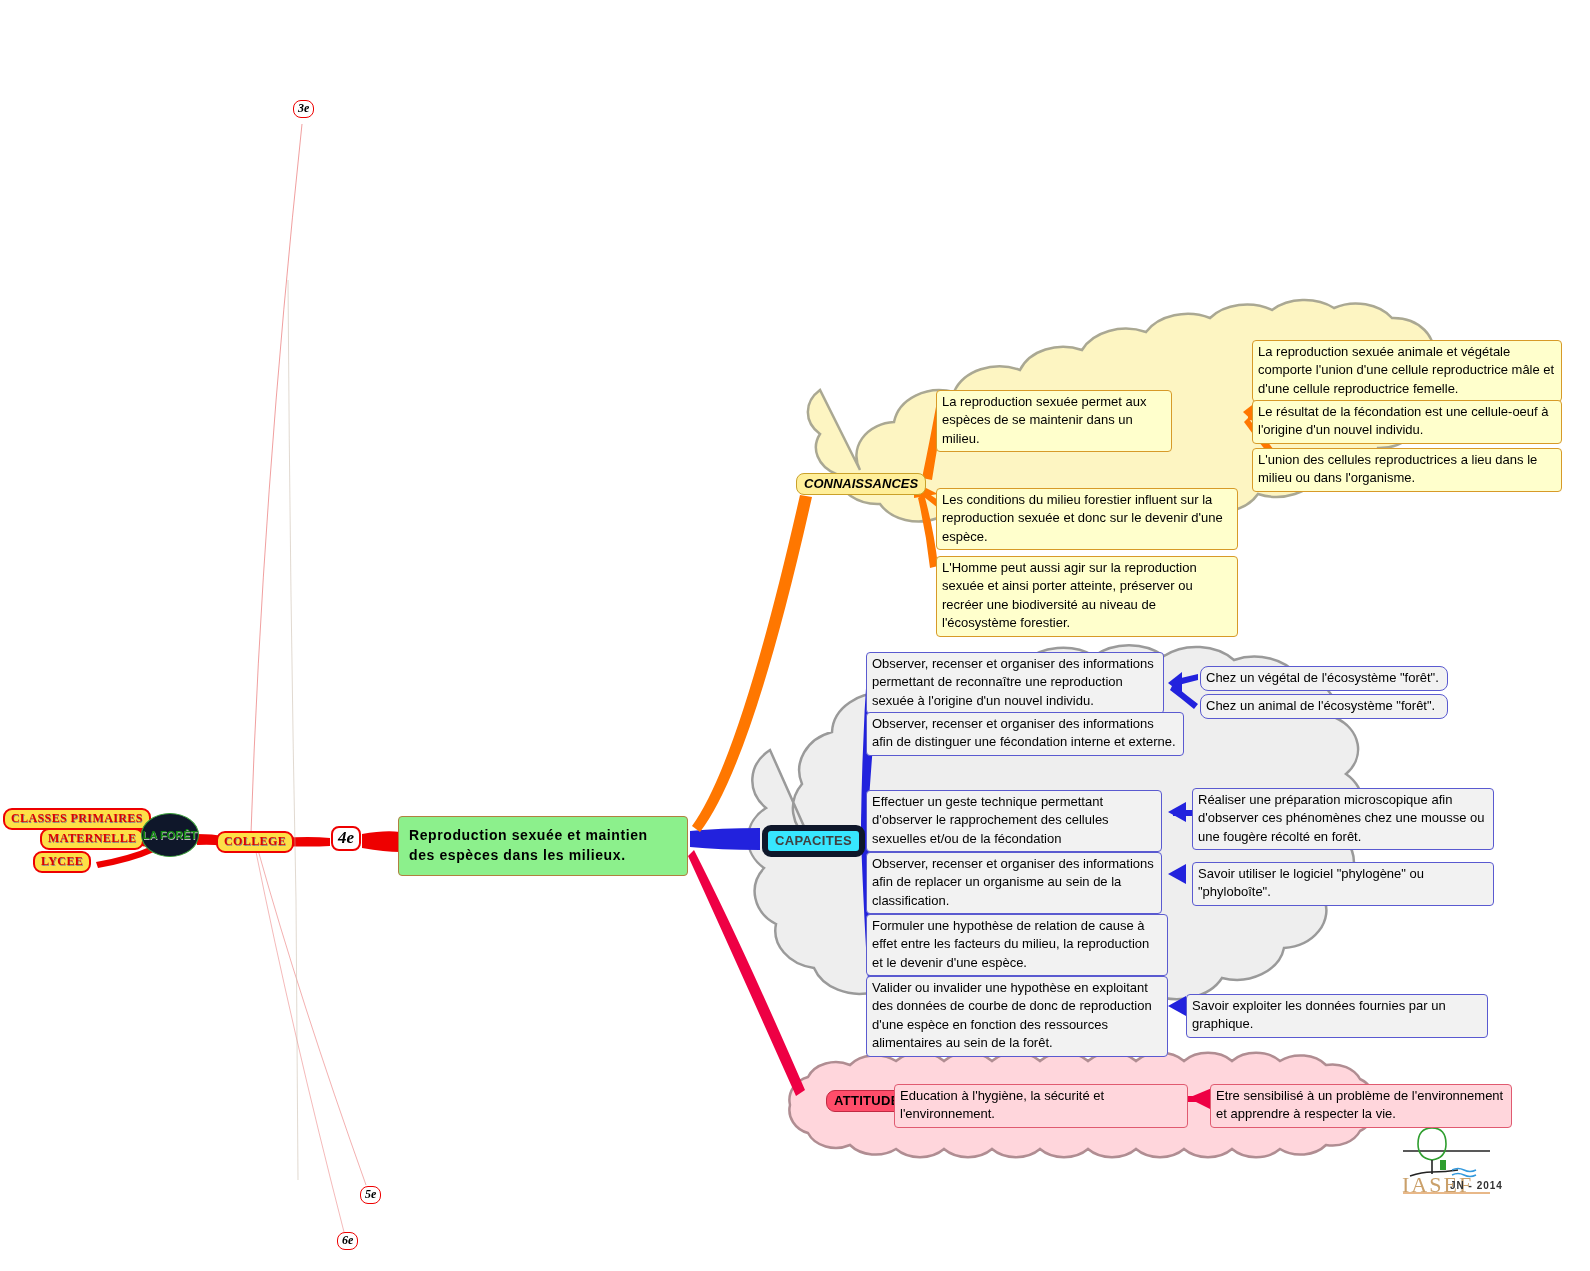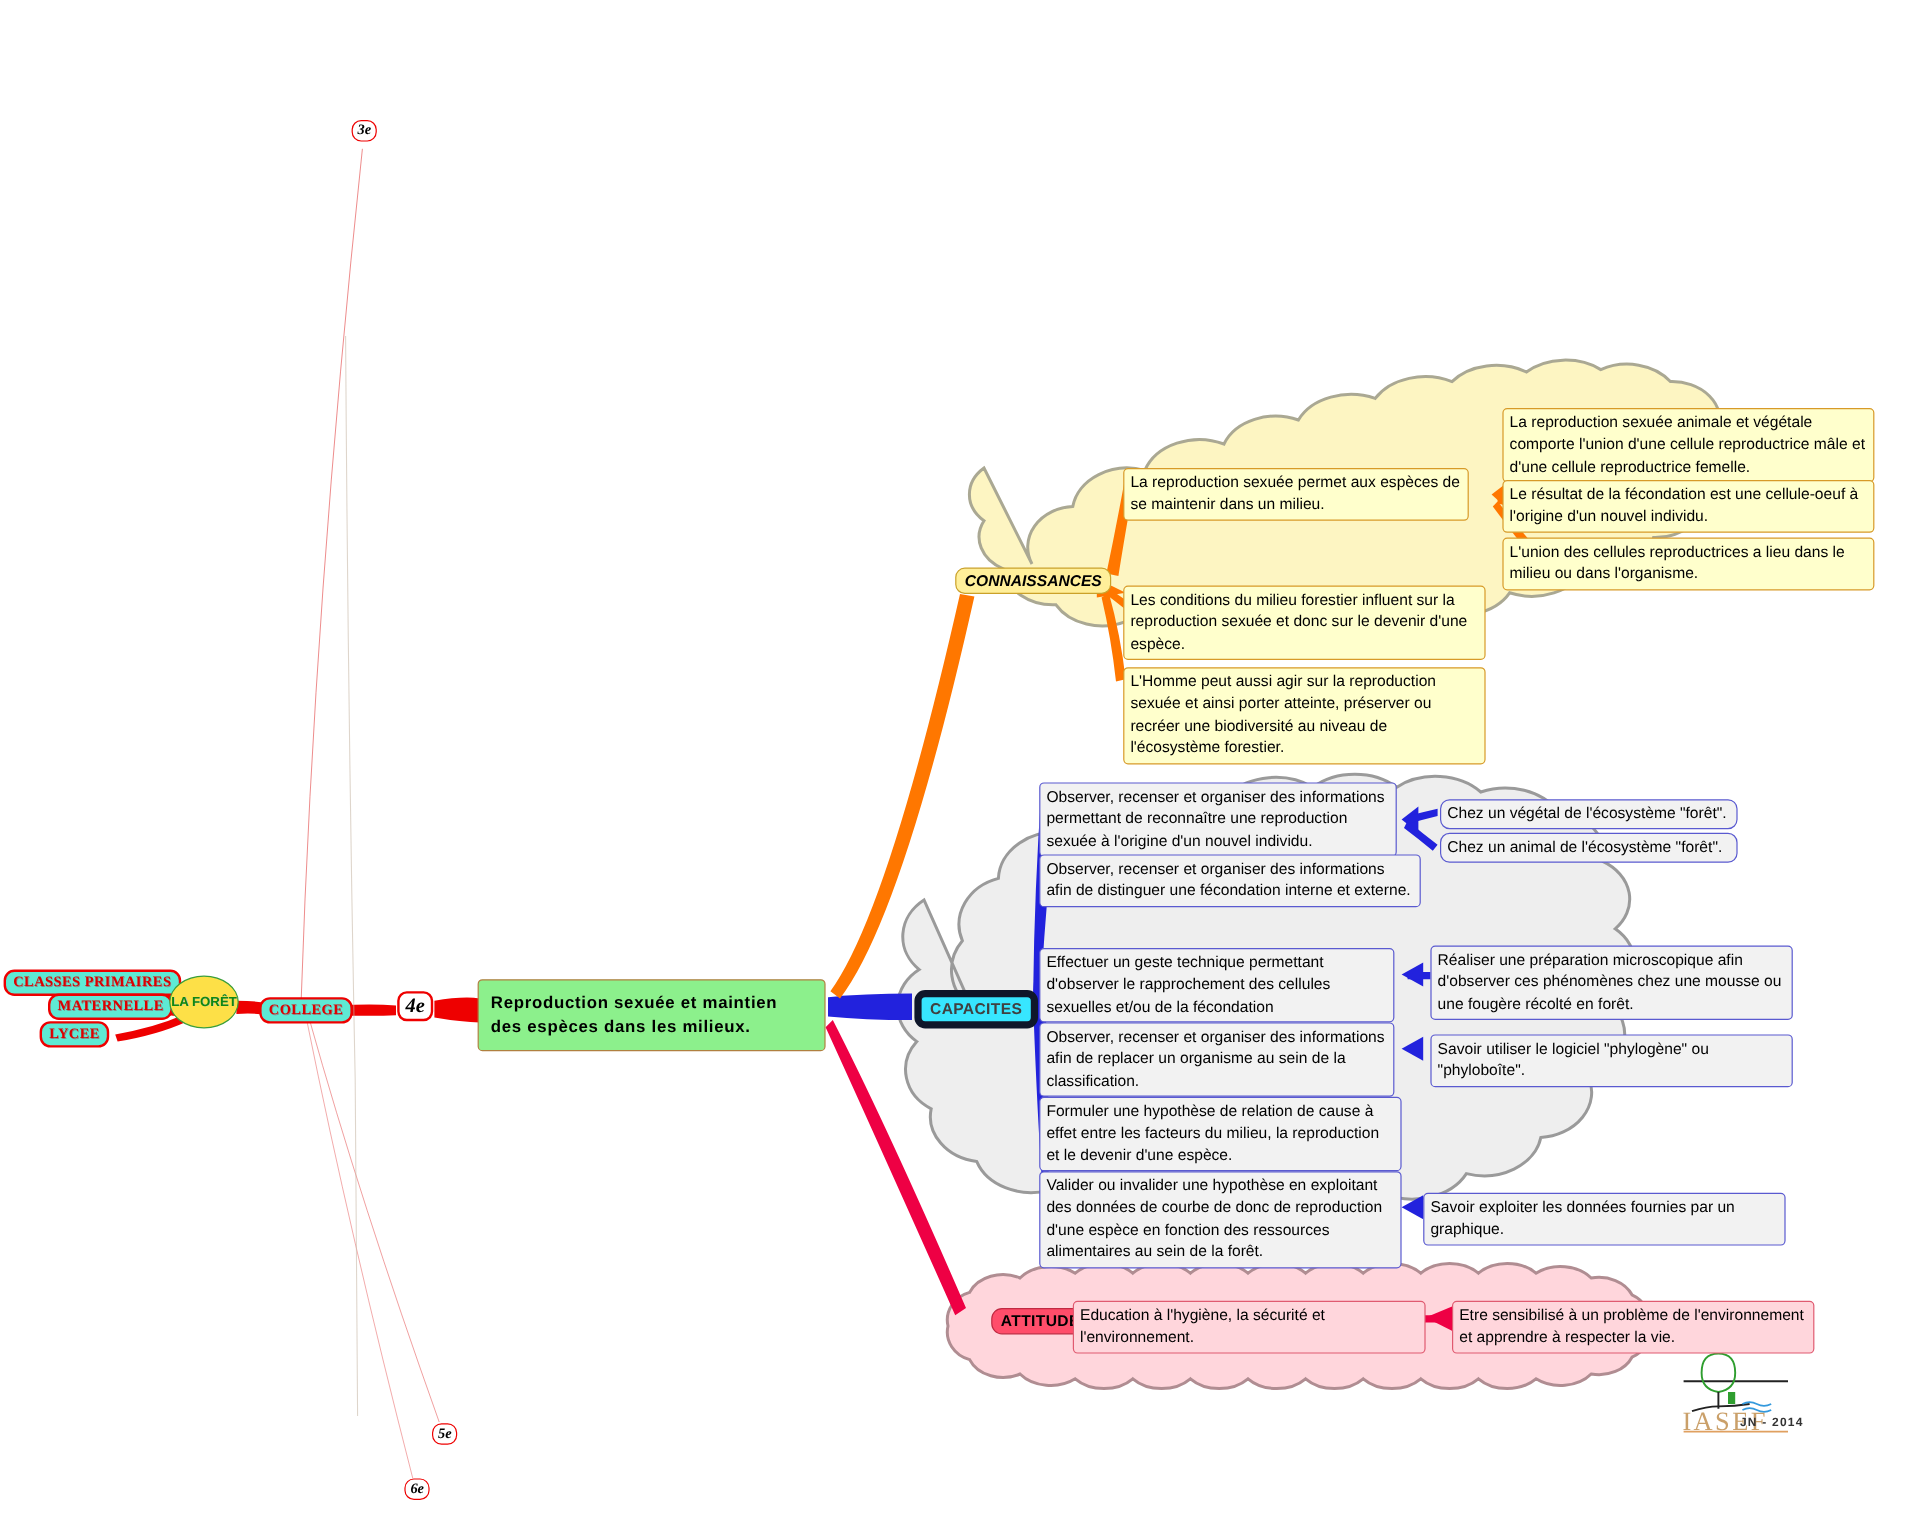--- a/index.html
+++ b/index.html
@@ -26,21 +26,21 @@
   }
   .node {
     position: absolute;
     box-sizing: border-box;
   }
 
   
   .pill-red {
     border: 2px solid #ee0000;
     border-radius: 9px;
-    background: #5eead4;
+    background: #fde047;
     color: #dd0000;
     font-family: "Liberation Serif", serif;
     font-weight: bold;
     font-size: 12px;
     letter-spacing: 0.4px;
     text-align: center;
     padding: 1px 6px 2px 6px;
     white-space: nowrap;
     text-shadow: 0.6px 0.6px 0 #888888;
   }
@@ -61,21 +61,21 @@
     font-size: 12px;
     padding: 0 4px 1px 4px;
     border-width: 1.5px;
   }
 
   
   .ellipse-green {
     width: 58px;
     height: 44px;
     border-radius: 50%;
-    background: #fde047;
+    background: #0f172a;
     border: 1px solid #3a9e3a;
     color: #118811;
     font-family: "Liberation Sans", sans-serif;
     font-weight: bold;
     font-size: 11px;
     display: flex;
     align-items: center;
     justify-content: center;
     text-shadow: 0.5px 0.5px 0 #bbbbbb;
   }
@@ -393,21 +393,21 @@
   </div>
 
   <div class="node cat-label cat-cap" style="left:762px; top:825px;">
     <span>CAPACITES</span>
   </div>
 
   <div class="node cat-label cat-att" style="left:802px; top:1090px;">
     <span>ATTITUDES</span>
   </div>
 
-  <div class="node leaf leaf-yellow" style="left:936px; top:390px; width:288px;">
+  <div class="node leaf leaf-yellow" style="left:936px; top:390px; width:236px;">
     <span>La reproduction sexuée permet aux espèces de se maintenir dans un milieu.</span>
   </div>
 
   <div class="node leaf leaf-yellow" style="left:936px; top:488px; width:302px;">
     <span>Les conditions du milieu forestier influent sur la reproduction sexuée et donc sur le devenir d'une espèce.</span>
   </div>
 
   <div class="node leaf leaf-yellow" style="left:936px; top:556px; width:302px;">
     <span>L'Homme peut aussi agir sur la reproduction sexuée et ainsi porter atteinte, préserver ou recréer une biodiversité au niveau de l'écosystème forestier.</span>
   </div>

